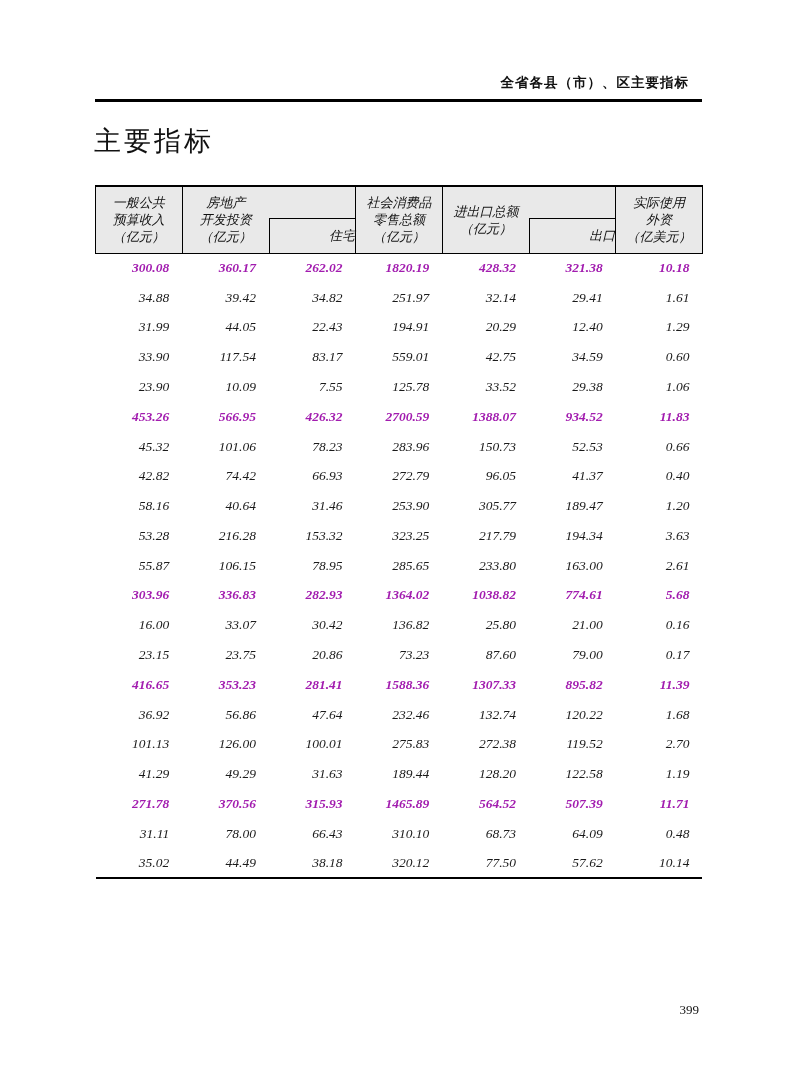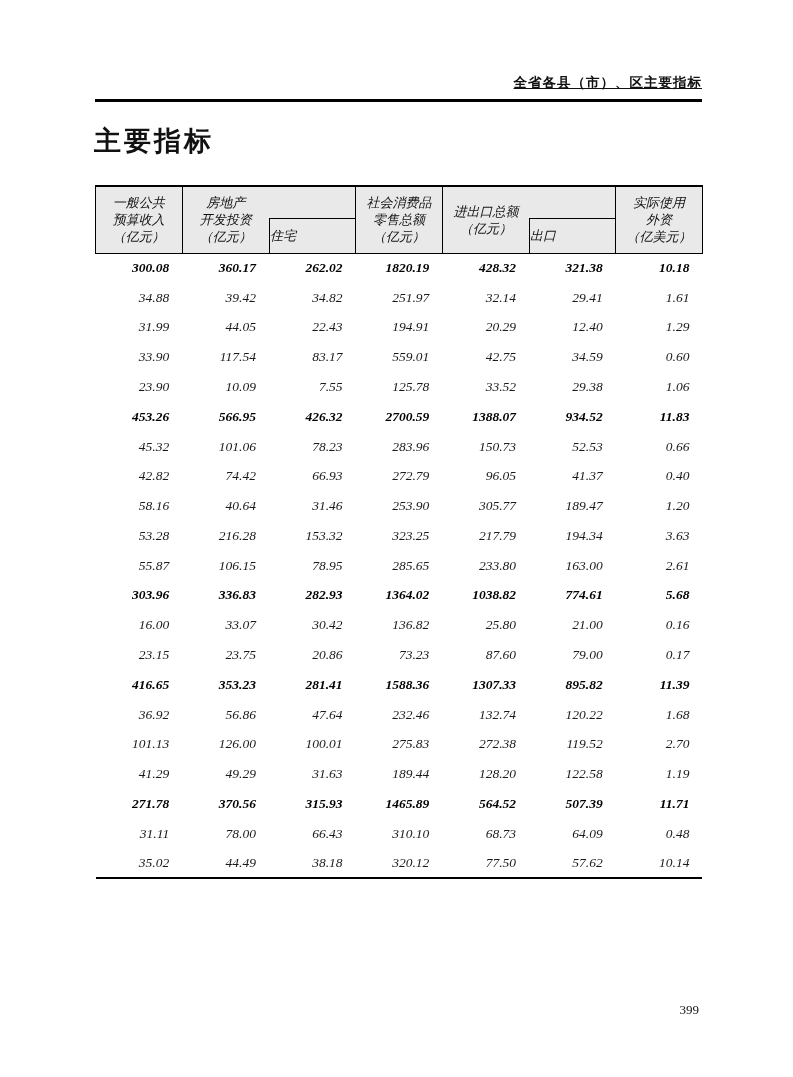--- a/index.html
+++ b/index.html
@@ -6,31 +6,31 @@
   html,body { background:#ffffff; }
   .page {
     position:relative;
     width:793px; height:1077px;
     background:#ffffff;
     font-family:"Liberation Serif","DejaVu Serif",serif;
     color:#1a1a1a;
     overflow:hidden;
   }
   .running-header {
-    position:absolute; top:74px; left:95px; width:607px;
+    position:absolute; top:74px; left:82px; width:607px;
     text-align:right; font-weight:bold; font-size:13.5px;
-    letter-spacing:1px; color:#111;text-decoration:underline;
+    letter-spacing:1px; color:#111;
   }
   .header-rule {
     position:absolute; top:99px; left:95px; width:607px; height:2.5px;
     background:#000;
   }
   .page-title {
     position:absolute; top:123px; left:94px;
-    font-size:27px; font-weight:700; letter-spacing:3px; color:#111;text-align:center;
+    font-size:27px; font-weight:400; letter-spacing:3px; color:#111;text-align:center;
   }
   .table-wrap { position:absolute; top:185px; left:95px; width:607px;font-style:italic; }
   table.main {
     border-collapse:collapse; table-layout:fixed; width:607px;
     font-size:13.5px;
   }
   table.main col { width:86.71px; }
   thead th {
     background:#e9e9e9;
     border-top:2.5px solid #000;
@@ -51,31 +51,31 @@
   }
   th.group { position:relative; }
   th.group .group-text {
     position:absolute; left:0; top:0; width:50%; height:100%;
     display:flex; align-items:center; justify-content:center;
   }
   th.group .sub-box {
     position:absolute; right:0; bottom:0; width:50%; height:52%;
     border-left:1.2px solid #000;
     border-top:1.2px solid #000;
-    display:flex; align-items:center; justify-content:flex-start;
+    display:flex; align-items:center; justify-content:flex-end;
   }
   tbody td {
     text-align:right;
     padding-right:13px;
     height:29.79px;
     font-size:13.5px;
     color:#1a1a1a;
     vertical-align:middle;
   }
-  tbody tr.bold-row td { font-weight:bold; color:#000000; }
+  tbody tr.bold-row td { font-weight:bold; color:#a21caf; }
   .table-bottom-rule { border-bottom:2.5px solid #000; }
   .page-number {
     position:absolute; top:1002px; left:95px; width:604px;
     text-align:right; font-size:13px; color:#111;
   }
 </style>
 </head>
 <body>
 
 <div class="page">

